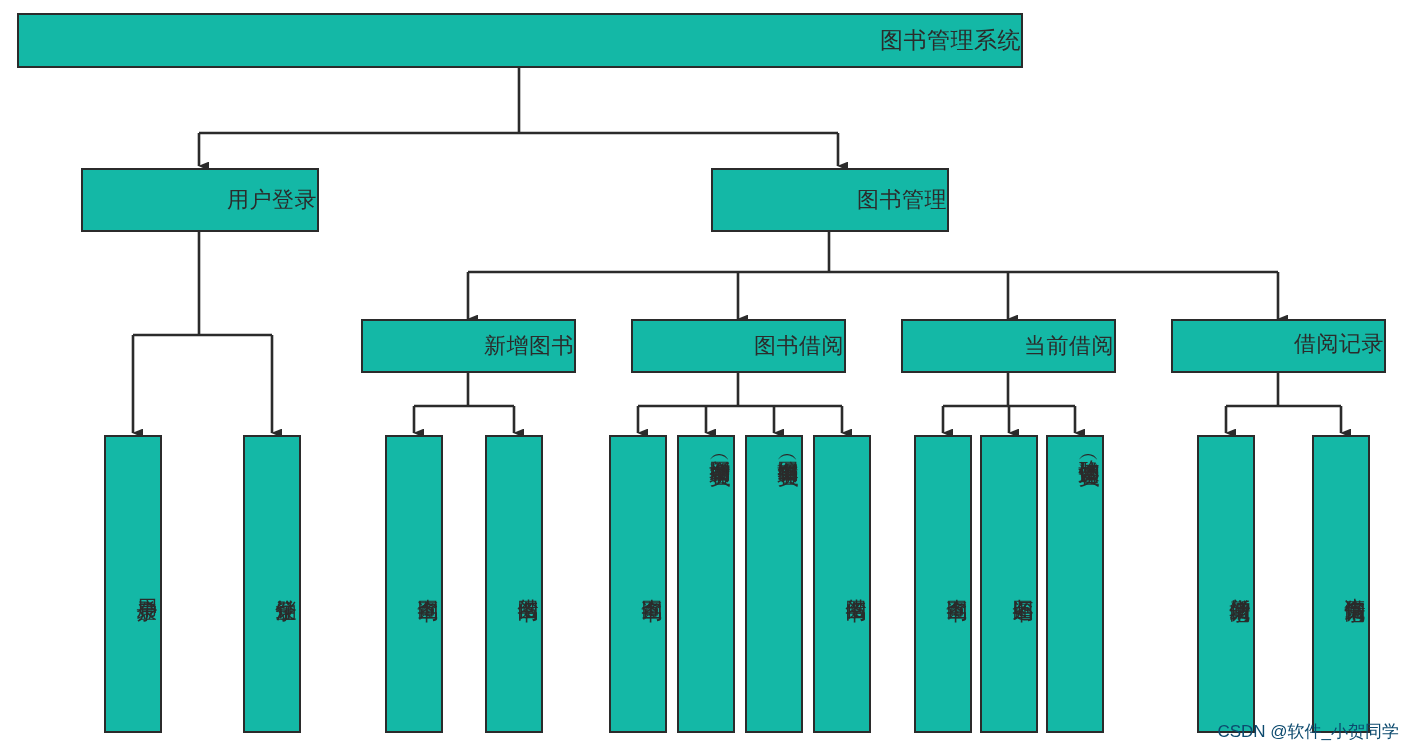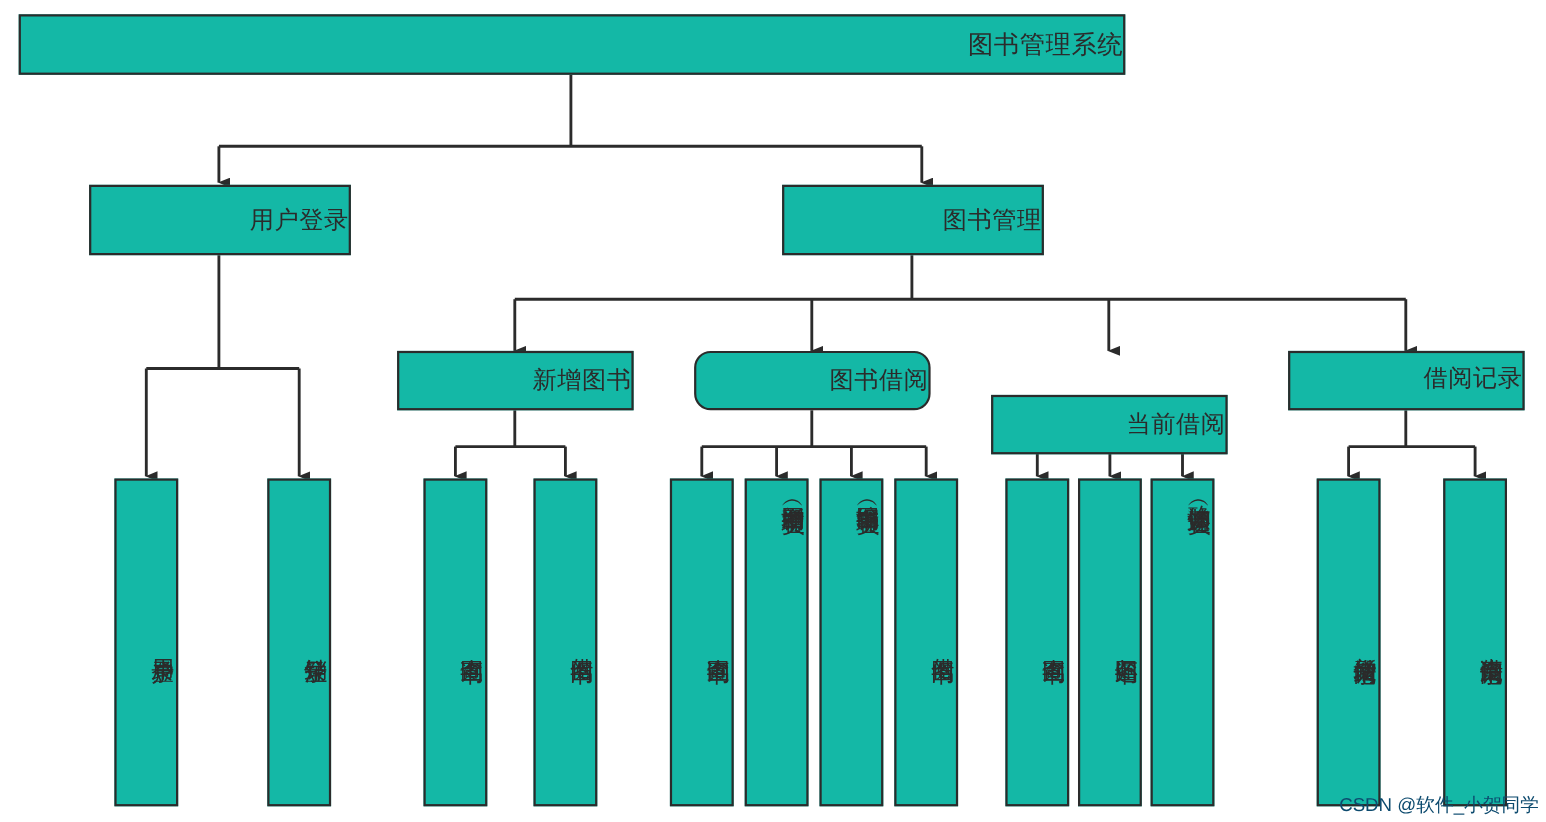--- a/index.html
+++ b/index.html
@@ -137,24 +137,24 @@
   <div class="node-box node-h" style="left:81px; top:168px; width:238px; height:64px;">
     <span class="node-label">用户登录</span>
   </div>
   <div class="node-box node-h" style="left:711px; top:168px; width:238px; height:64px;">
     <span class="node-label">图书管理</span>
   </div>
 
   <div class="node-box node-h" style="left:361px; top:319px; width:215px; height:54px;">
     <span class="node-label">新增图书</span>
   </div>
-  <div class="node-box node-h" style="left:631px; top:319px; width:215px; height:54px;border-radius:15px;">
+  <div class="node-box node-h" style="left:631px; top:319px; width:215px; height:54px;">
     <span class="node-label">图书借阅</span>
   </div>
-  <div class="node-box node-h" style="left:901px; top:319px; width:215px; height:54px;margin-top:40px;">
+  <div class="node-box node-h" style="left:901px; top:319px; width:215px; height:54px;">
     <span class="node-label">当前借阅</span>
   </div>
   <div class="node-box node-h" style="left:1171px; top:319px; width:215px; height:54px;font-family:Liberation Mono, monospace;">
     <span class="node-label">借阅记录</span>
   </div>
 
   <div class="node-box node-v vpad-mid" style="left:104px; top:435px; width:58px; height:298px;">
     <span class="node-label">用户登录</span>
   </div>
   <div class="node-box node-v vpad-mid" style="left:243px; top:435px; width:58px; height:298px;">

